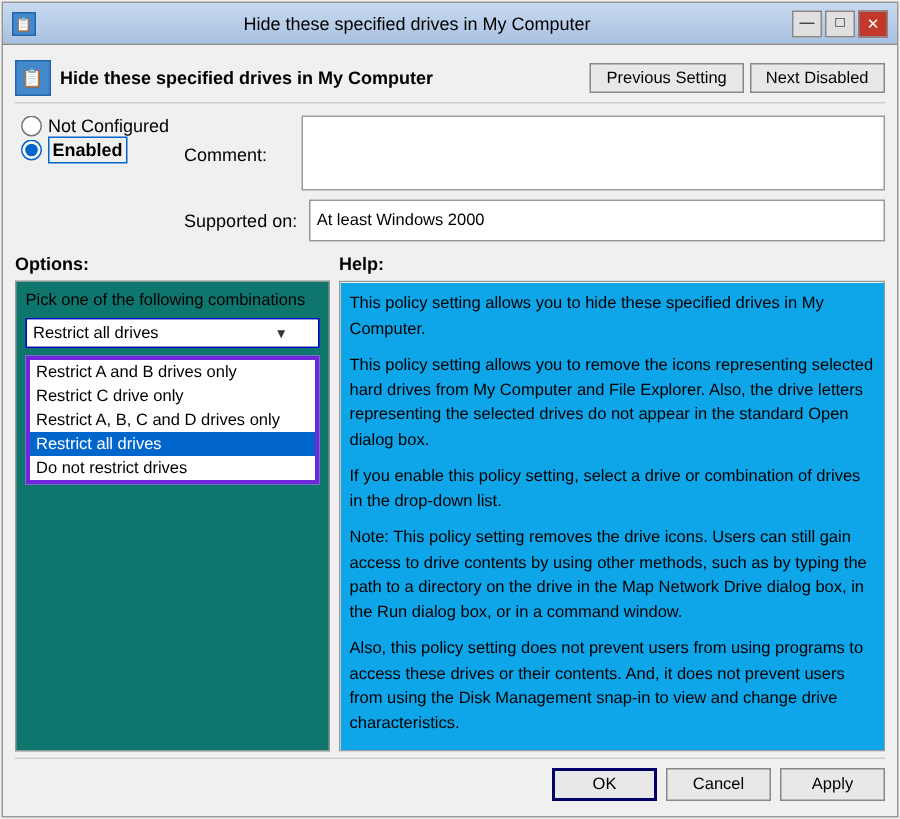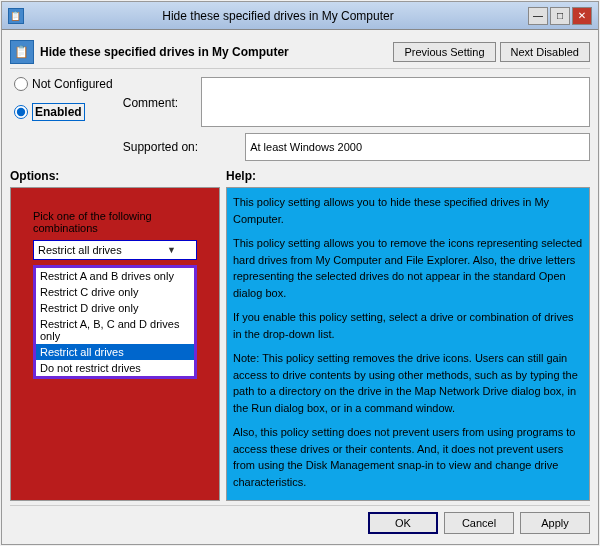--- a/index.html
+++ b/index.html
@@ -111,21 +111,21 @@
       border: 1px solid #888;
       background: #e8e8e8;
       font-size: 11px;
       cursor: pointer;
       min-width: 70px;
       text-align: center;
     }
     .radio-section {
       display: flex;
       flex-direction: column;
-      gap: 12px;
+      gap: 0;
       margin-left: 4px;
     }
     .radio-label {
       display: flex;
       align-items: center;
       gap: 4px;
       font-size: 12px;
     }
     .radio-input {
       width: 14px;
@@ -168,21 +168,20 @@
     }
     .supported-box {
       flex: 1;
       height: 28px;
       border: 1px solid #999;
       background: white;
       padding: 2px 4px;
       font-size: 11px;
       display: flex;
       align-items: center;
-      margin-left: 39px;
     }
     .main-panels {
       display: flex;
       gap: 6px;
       flex: 1;
       overflow: hidden;
     }
     .options-panel {
       flex: 0 0 210px;
       display: flex;
@@ -190,22 +189,22 @@
       gap: 4px;
       overflow: hidden;
     }
     .panel-title {
       font-size: 12px;
       font-weight: bold;
       margin-bottom: 2px;
     }
     .options-content {
       border: 1px solid #999;
-      background: #b91c1c;
-      padding: 22px;
+      background: #0f766e;
+      padding: 6px;
       flex: 1;
       overflow: hidden;
       display: flex;
       flex-direction: column;
       gap: 4px;
     }
     .pick-label {
       font-size: 11px;
       margin-bottom: 2px;
     }
@@ -342,21 +341,20 @@
           <span class="pick-label">Pick one of the following combinations</span>
           <div class="dropdown-container">
             <div class="dropdown-display">
               <span>Restrict all drives</span>
               <span class="dropdown-arrow">▼</span>
             </div>
           </div>
           <div class="dropdown-list">
             <div class="dropdown-item">Restrict A and B drives only</div>
             <div class="dropdown-item">Restrict C drive only</div>
-            <div class="dropdown-item">Restrict D drive only</div>
             <div class="dropdown-item">Restrict A, B, C and D drives only</div>
             <div class="dropdown-item selected">Restrict all drives</div>
             <div class="dropdown-item">Do not restrict drives</div>
           </div>
         </div>
       </div>
 
       <div class="help-panel">
         <div class="help-content">
           <p>This policy setting allows you to hide these specified drives in My Computer.</p>

